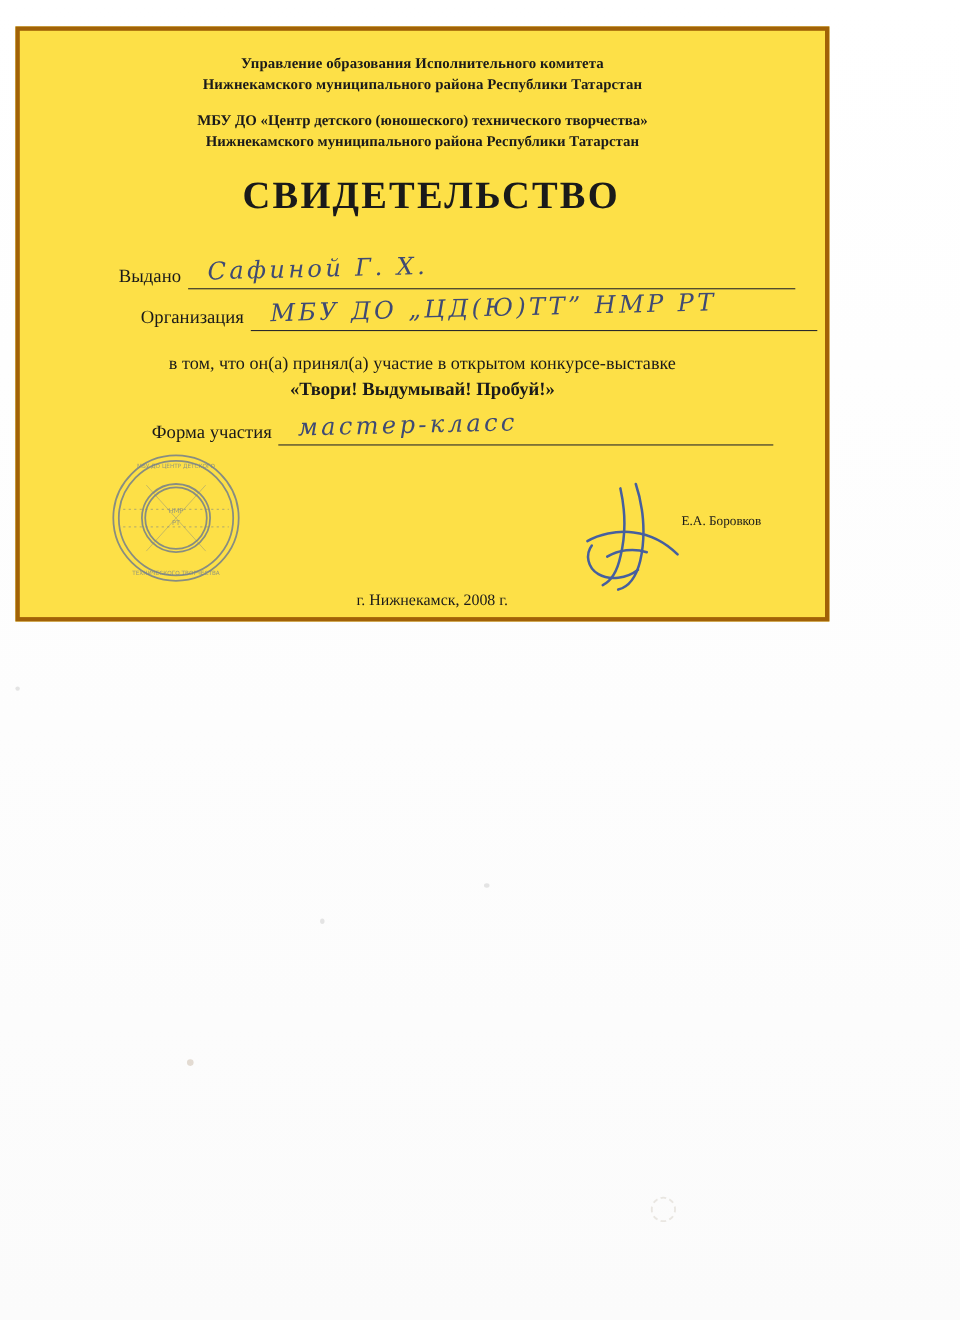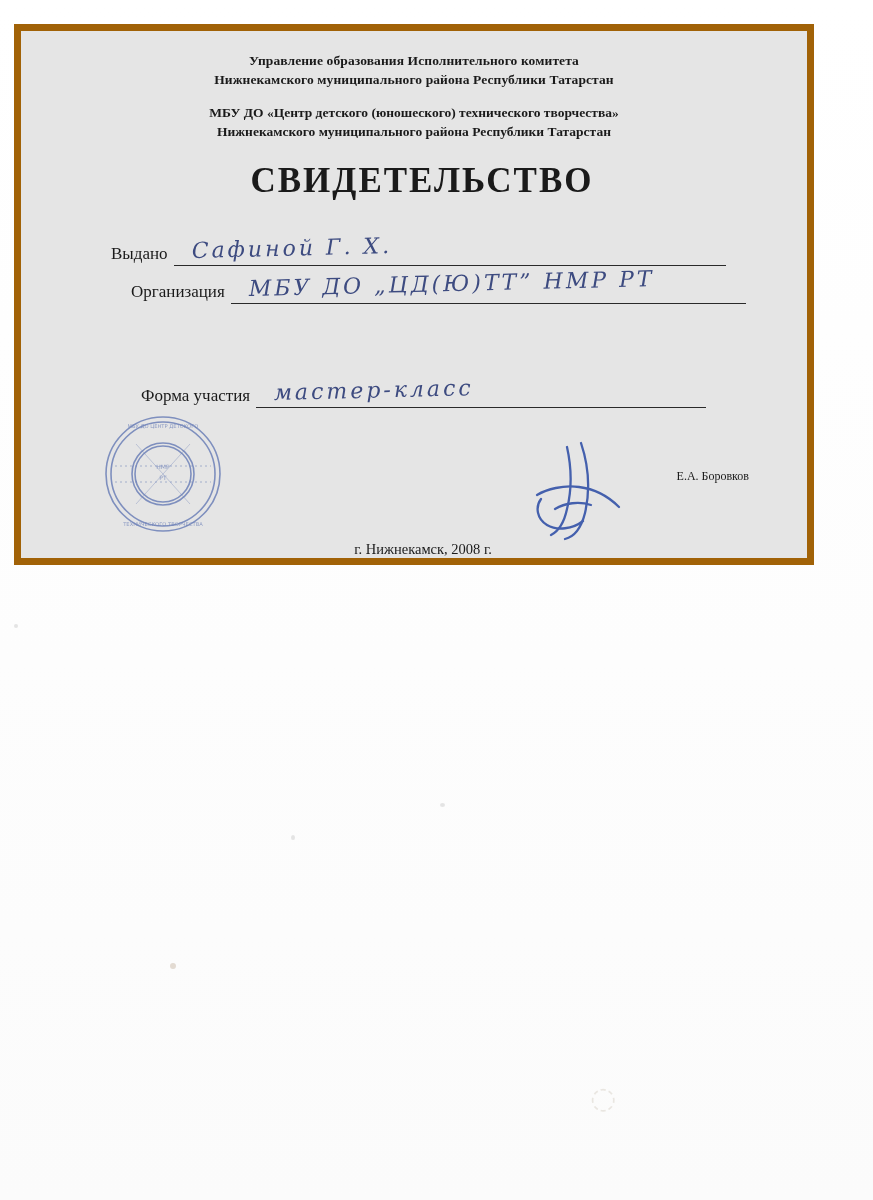--- a/index.html
+++ b/index.html
@@ -20,25 +20,25 @@
   .page-scan {
     position: absolute;
     inset: 0;
     background: linear-gradient(180deg, #ffffff 0%, #fdfdfd 55%, #fbfbfb 100%);
   }
 
   .certificate {
     position: absolute;
     left: 14px;
     top: 24px;
-    width: 800px;
+    width: 740px;
     height: 541px;
-    border: 7px solid #a16207;
+    border: 4px solid #a16207;
     box-sizing: border-box;
-    background: #e5e5e5;
+    background: #fde047;
   }
 
   .cert-inner {
     position: relative;
     width: 100%;
     height: 100%;
   }
 
   .org-block {
     position: absolute;
@@ -216,20 +216,24 @@
       </span>
     </div>
 
     <div class="field-row" id="row-org">
       <span class="field-label">Организация</span>
       <span class="field-line">
         <span class="handwritten">МБУ ДО „ЦД(Ю)ТТ” НМР РТ</span>
       </span>
     </div>
 
+    <div class="statement">
+      <div>в том, что он(а) принял(а) участие в открытом конкурсе-выставке</div>
+      <div class="contest-name">«Твори! Выдумывай! Пробуй!»</div>
+    </div>
 
     <div class="field-row" id="row-form">
       <span class="field-label">Форма участия</span>
       <span class="field-line">
         <span class="handwritten">мастер-класс</span>
       </span>
     </div>
 
 
     <div class="signer-name">Е.А. Боровков</div>

